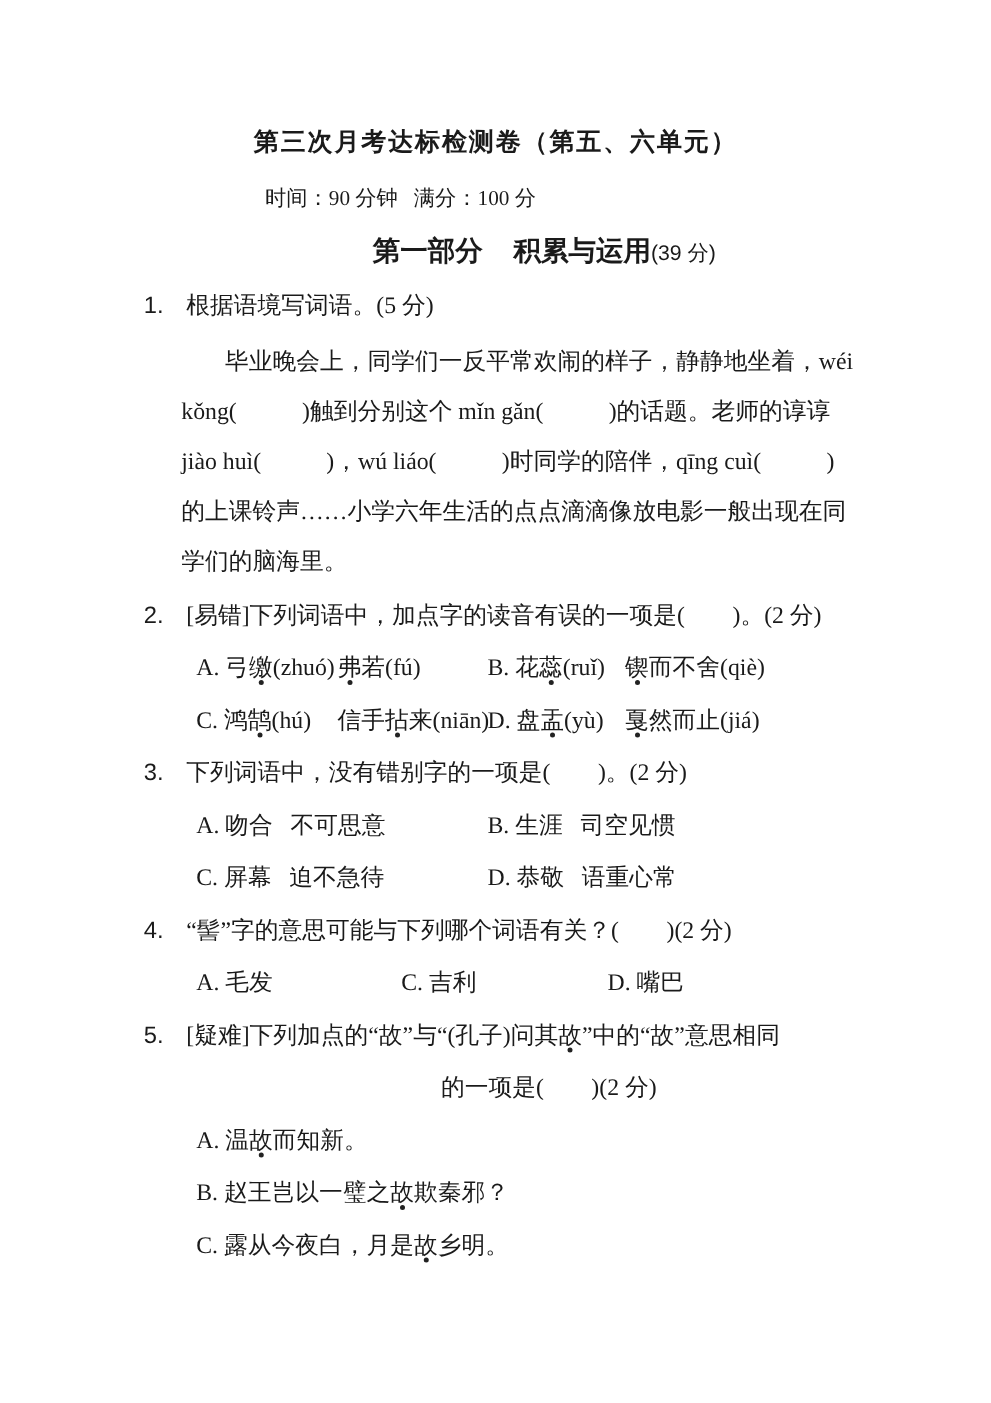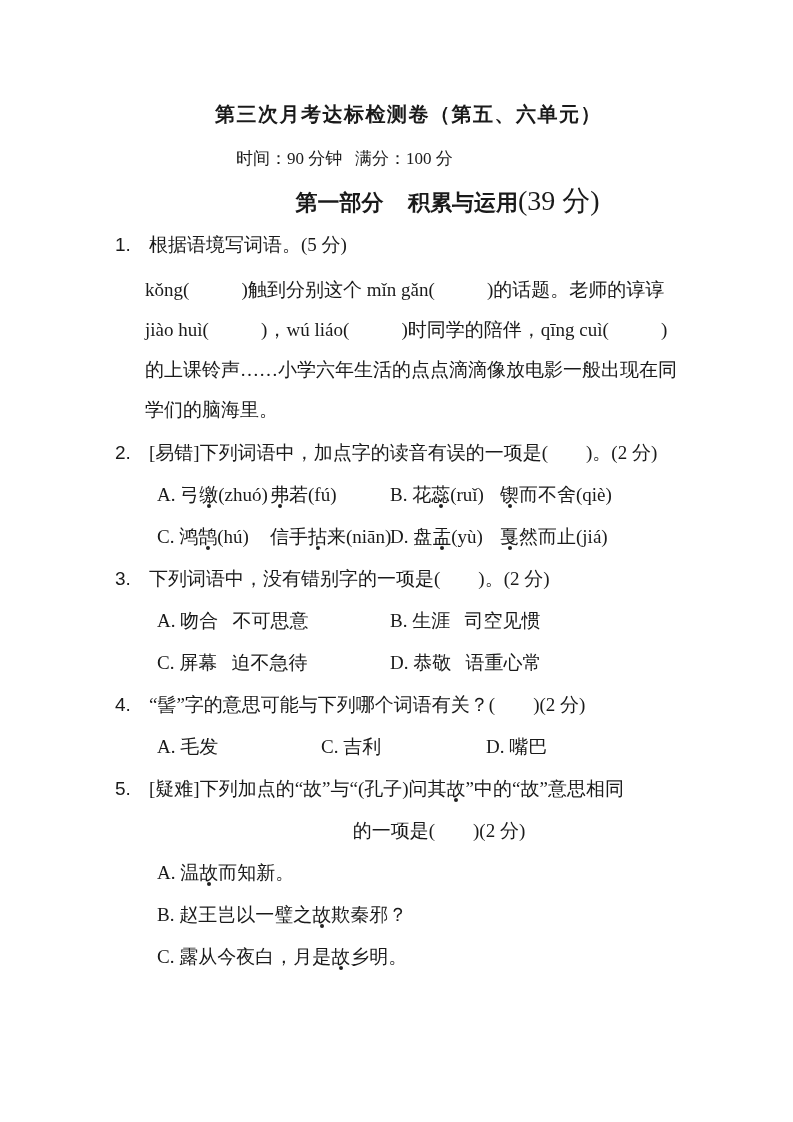--- a/index.html
+++ b/index.html
@@ -1,37 +1,37 @@
 <!DOCTYPE html>
 <html><head>
 <meta charset="utf-8">
 <style>
   html,body{margin:0;padding:0;background:#ffffff;}
   .page{
     width:793px;height:1122px;background:#ffffff;color:#1a1a1a;
     font-family:"Liberation Serif","DejaVu Serif",serif;
     overflow:hidden;position:relative;box-sizing:border-box;
   }
-  .header{padding-top:100px;margin-left:24px;}
+  .header{padding-top:100px;}
   .title{
     text-align:center;font-size:20px;font-weight:700;line-height:28px;
     letter-spacing:1.5px;
   }
   .meta{
     font-size:17px;line-height:43px;margin-top:9px;
     text-indent:212px;white-space:nowrap;
   }
   .section{
     text-align:center;font-size:22px;line-height:42px;font-weight:700;
     font-family:"Liberation Sans","DejaVu Sans",sans-serif;
     text-indent:78px;white-space:nowrap;
   }
   .section-score{
-    font-weight:400;font-size:28px;
-    font-family:Liberation Serif, serif;
+    font-weight:400;font-size:17px;
+    font-family:Liberation Sans, sans-serif;
   }
   .questions{
     margin-left:115px;margin-right:60px;font-size:19px;line-height:42px;
   }
   .qline{padding-left:34px;text-indent:-34px;white-space:nowrap;}
   .qnum{
     display:inline-block;width:34px;text-indent:0;
     font-family:"Liberation Sans","DejaVu Sans",sans-serif;
   }
   .qcont{padding-left:30px;white-space:nowrap;text-align:center;}
@@ -58,20 +58,21 @@
     <div class="title">第三次月考达标检测卷（第五、六单元）</div>
     <div class="meta">时间：90 分钟&nbsp;&nbsp;&nbsp;满分：100 分</div>
     <div class="section"><span>第一部分&nbsp;&nbsp;&nbsp;&nbsp;积累与运用</span><span class="section-score">(39 分)</span></div>
   </div>
 
   <div class="questions">
 
     <div class="q">
       <div class="qline"><span class="qnum">1.</span><span>根据语境写词语。(5 分)</span></div>
       <div class="para">
+        <div class="pline pline-first">毕业晚会上，同学们一反平常欢闹的样子，静静地坐着，wéi</div>
         <div class="pline">kǒng(&nbsp;&nbsp;&nbsp;&nbsp;&nbsp;&nbsp;&nbsp;&nbsp;&nbsp;&nbsp;&nbsp;)触到分别这个 mǐn gǎn(&nbsp;&nbsp;&nbsp;&nbsp;&nbsp;&nbsp;&nbsp;&nbsp;&nbsp;&nbsp;&nbsp;)的话题。老师的谆谆</div>
         <div class="pline">jiào huì(&nbsp;&nbsp;&nbsp;&nbsp;&nbsp;&nbsp;&nbsp;&nbsp;&nbsp;&nbsp;&nbsp;)，wú liáo(&nbsp;&nbsp;&nbsp;&nbsp;&nbsp;&nbsp;&nbsp;&nbsp;&nbsp;&nbsp;&nbsp;)时同学的陪伴，qīng cuì(&nbsp;&nbsp;&nbsp;&nbsp;&nbsp;&nbsp;&nbsp;&nbsp;&nbsp;&nbsp;&nbsp;)</div>
         <div class="pline">的上课铃声……小学六年生活的点点滴滴像放电影一般出现在同</div>
         <div class="pline">学们的脑海里。</div>
       </div>
     </div>
 
     <div class="q">
       <div class="qline"><span class="qnum">2.</span><span>[易错]下列词语中，加点字的读音有误的一项是(&nbsp;&nbsp;&nbsp;&nbsp;&nbsp;&nbsp;&nbsp;&nbsp;)。(2 分)</span></div>
       <div class="optgrid grid-q2">

